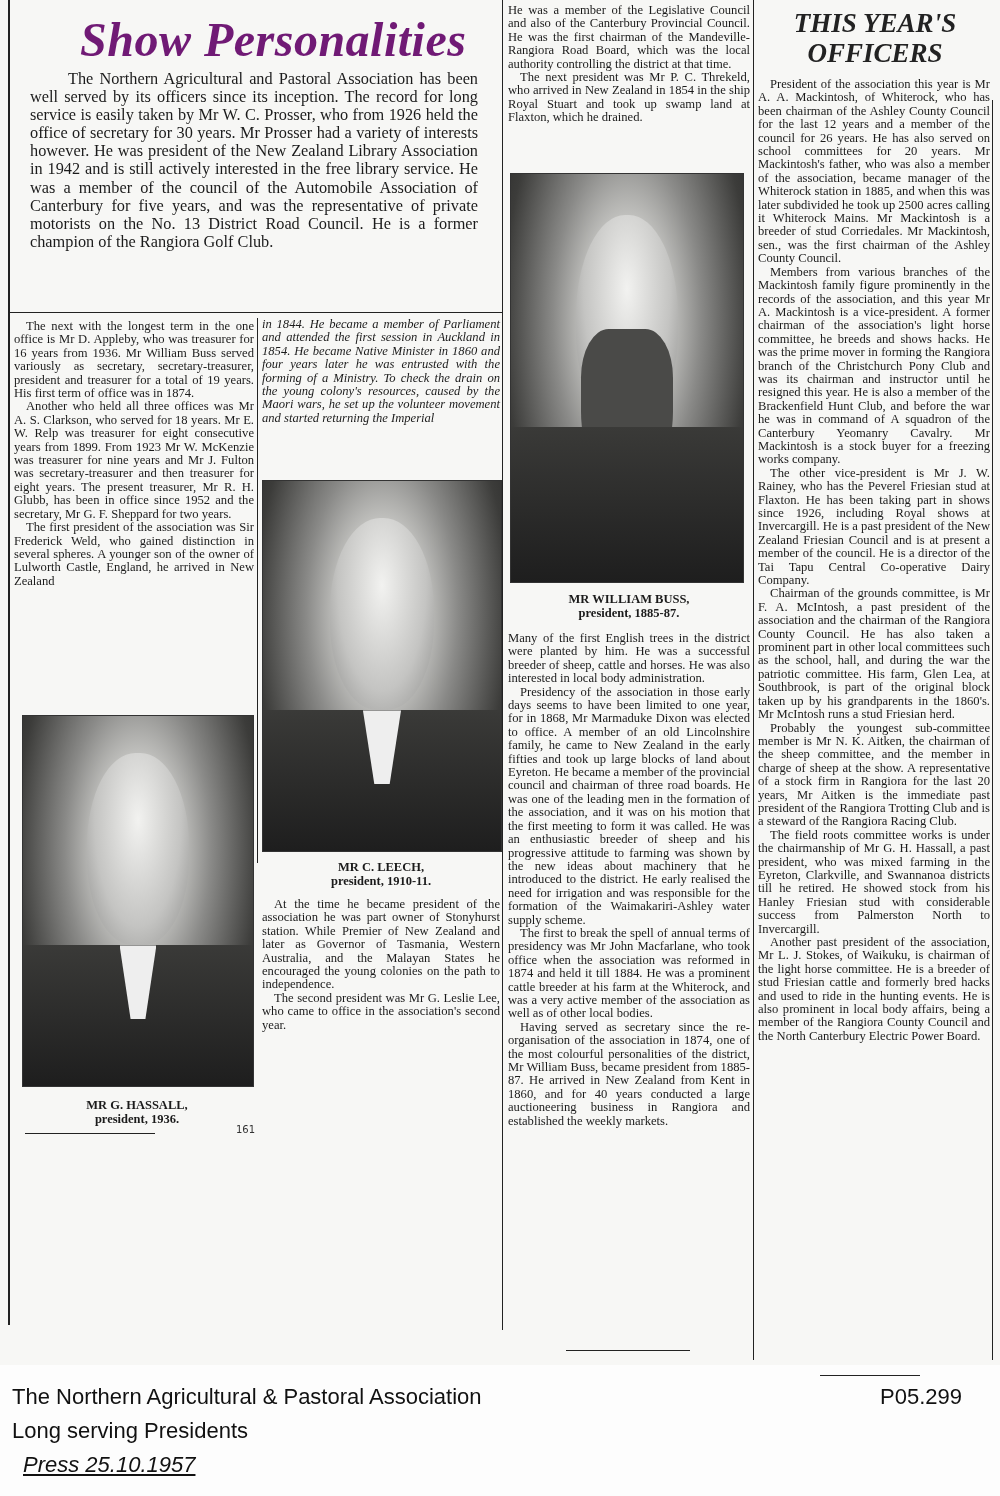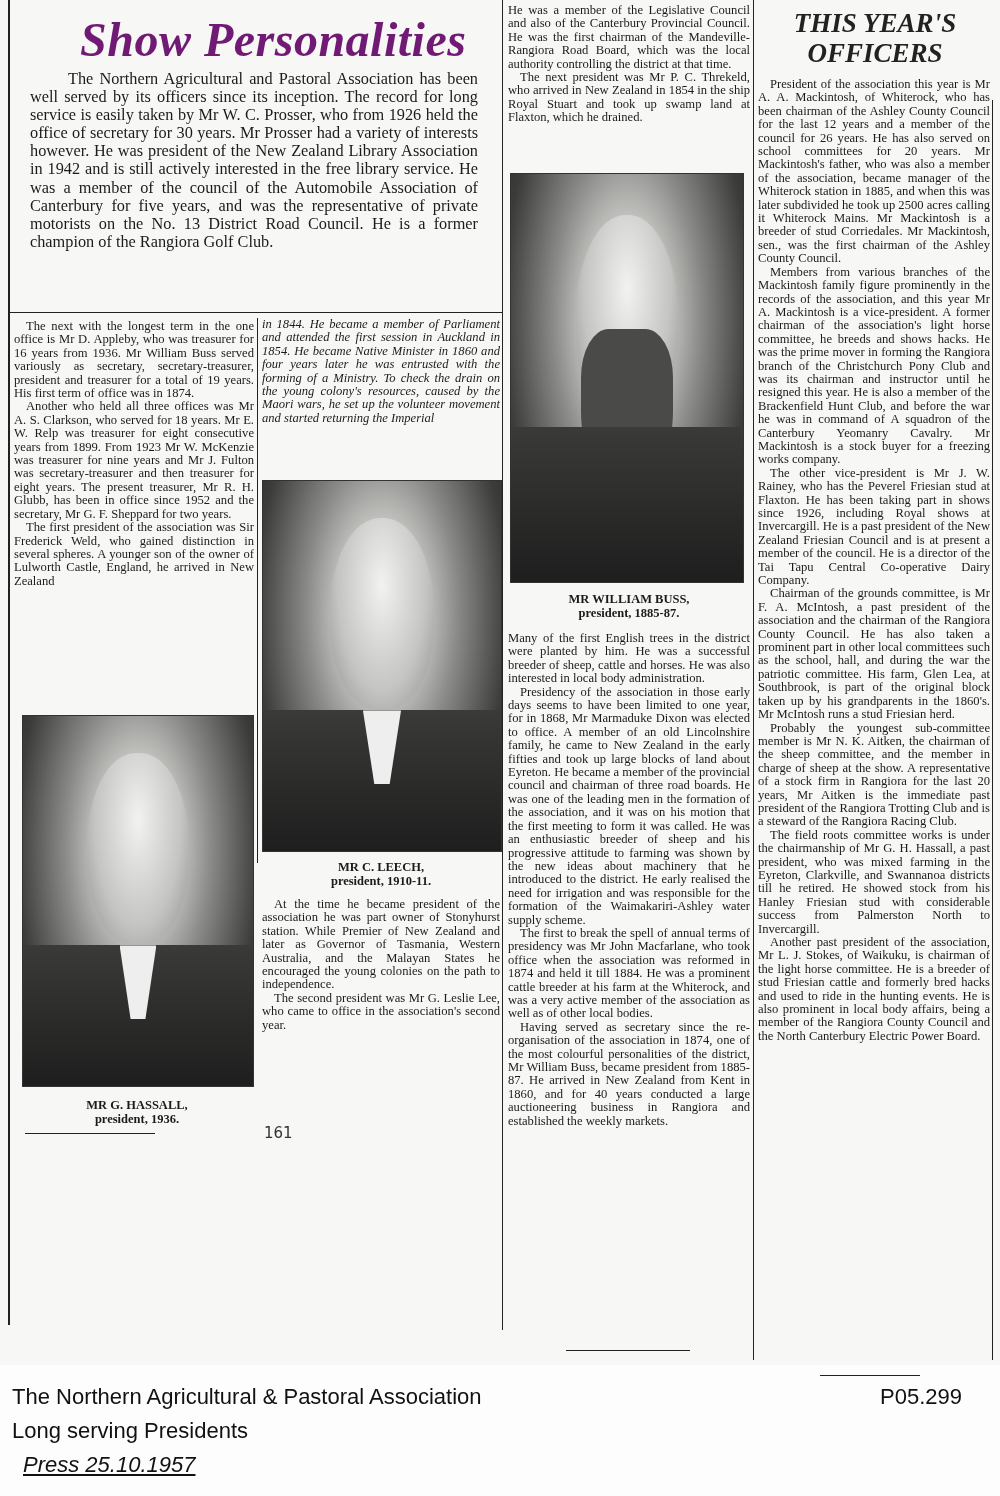--- a/index.html
+++ b/index.html
@@ -26,21 +26,21 @@
                  background:linear-gradient(180deg,#3a3a38,#1e1e1e); }
   .photo .collar { position:absolute; left:42%; width:16%; bottom:18%; height:20%; background:#eee;
                    clip-path:polygon(0 0,100% 0,70% 100%,30% 100%); }
   .photo .head { position:absolute; left:28%; width:44%; top:10%; height:52%; border-radius:48% 48% 45% 45%;
                  background:radial-gradient(ellipse at 50% 35%, #f2f2f0, #c4c4c2 60%, #8e8e8c); }
   .photo .beard { position:absolute; left:30%; width:40%; top:38%; height:40%;
                   border-radius:30% 30% 50% 50%; background:#4a4a48; }
   .caption { position:absolute; text-align:center; font-family:Liberation Serif, serif; font-weight:bold;
              font-size:12.5px; line-height:14px; color:#1b1b1b; }
   .footer { position:absolute; font-family:"Liberation Sans",sans-serif; color:#111; font-size:22px; }
-  .mark { position:absolute; font-family:"DejaVu Sans",sans-serif; font-size:15px; color:#333;margin-left:28px; }
+  .mark { position:absolute; font-family:"DejaVu Sans",sans-serif; font-size:10px; color:#333; }
 </style>
 </head>
 <body>
 
 <div class="clip"></div>
 
 <div class="rule" style="left:8px;top:0;width:2px;height:1325px;"></div>
 <div class="rule" style="left:257px;top:318px;width:1px;height:545px;"></div>
 <div class="rule" style="left:502px;top:0;width:1px;height:1330px;"></div>
 <div class="rule" style="left:753px;top:0;width:1px;height:1360px;"></div>

